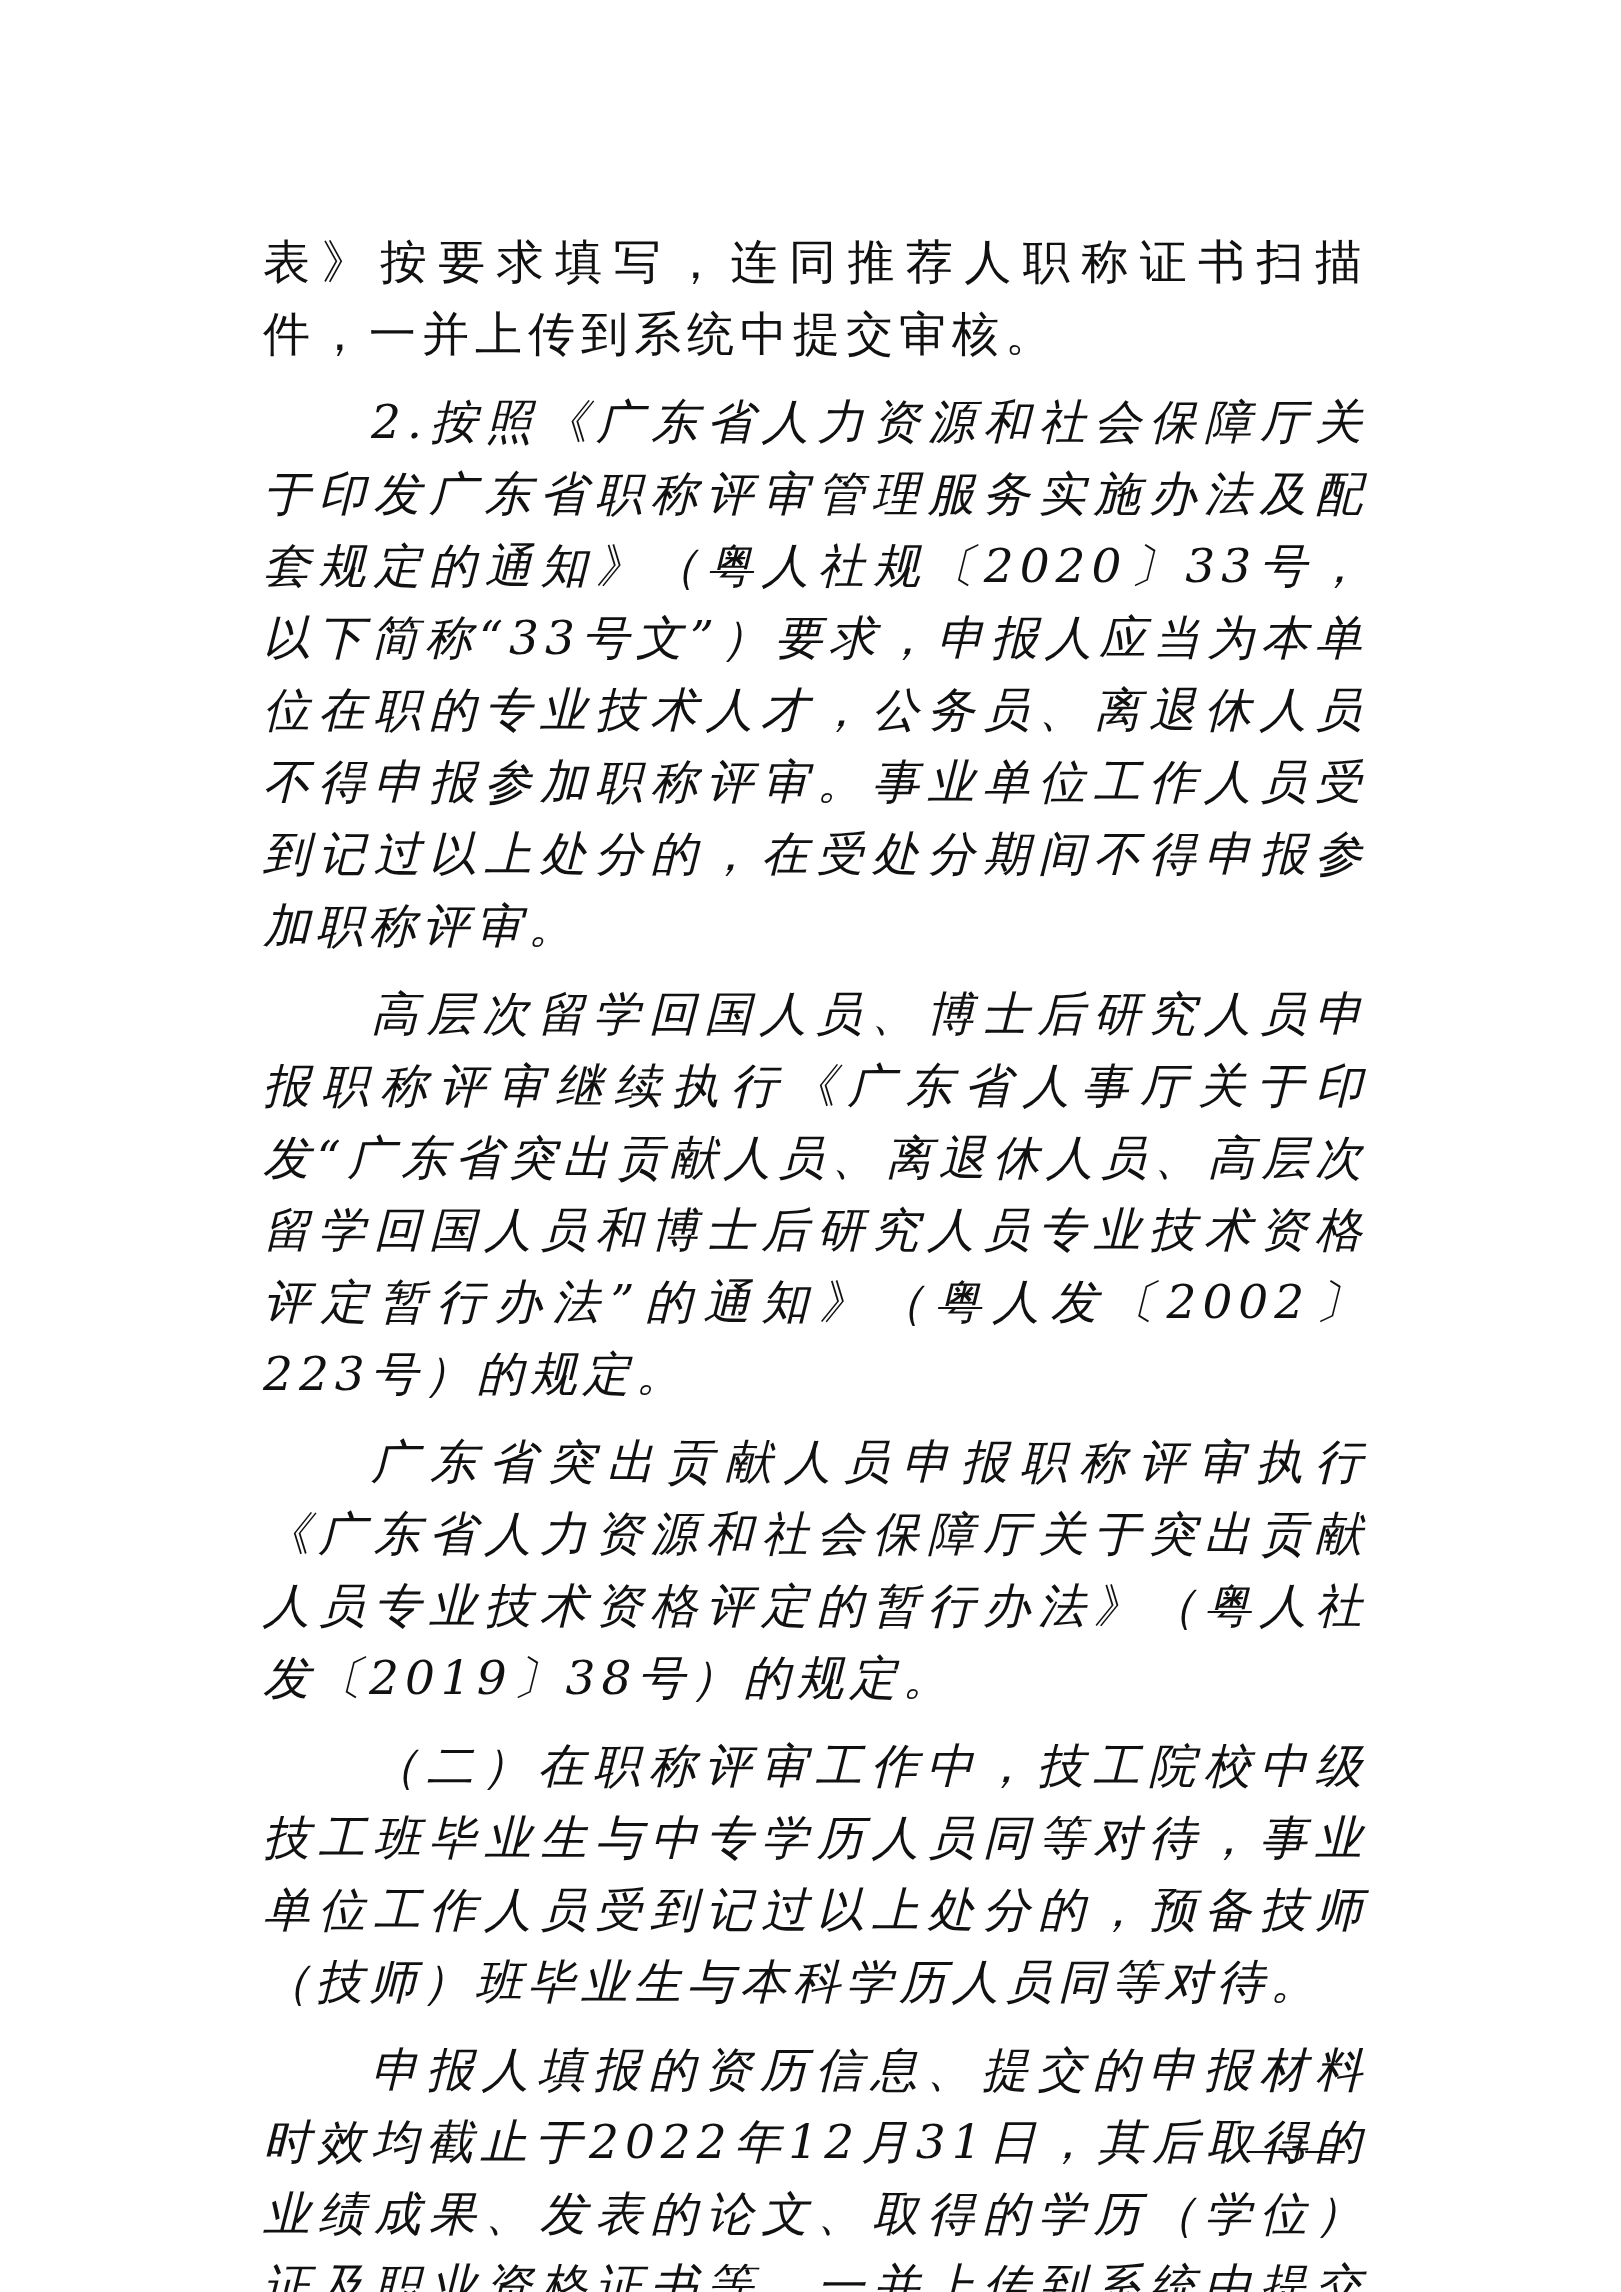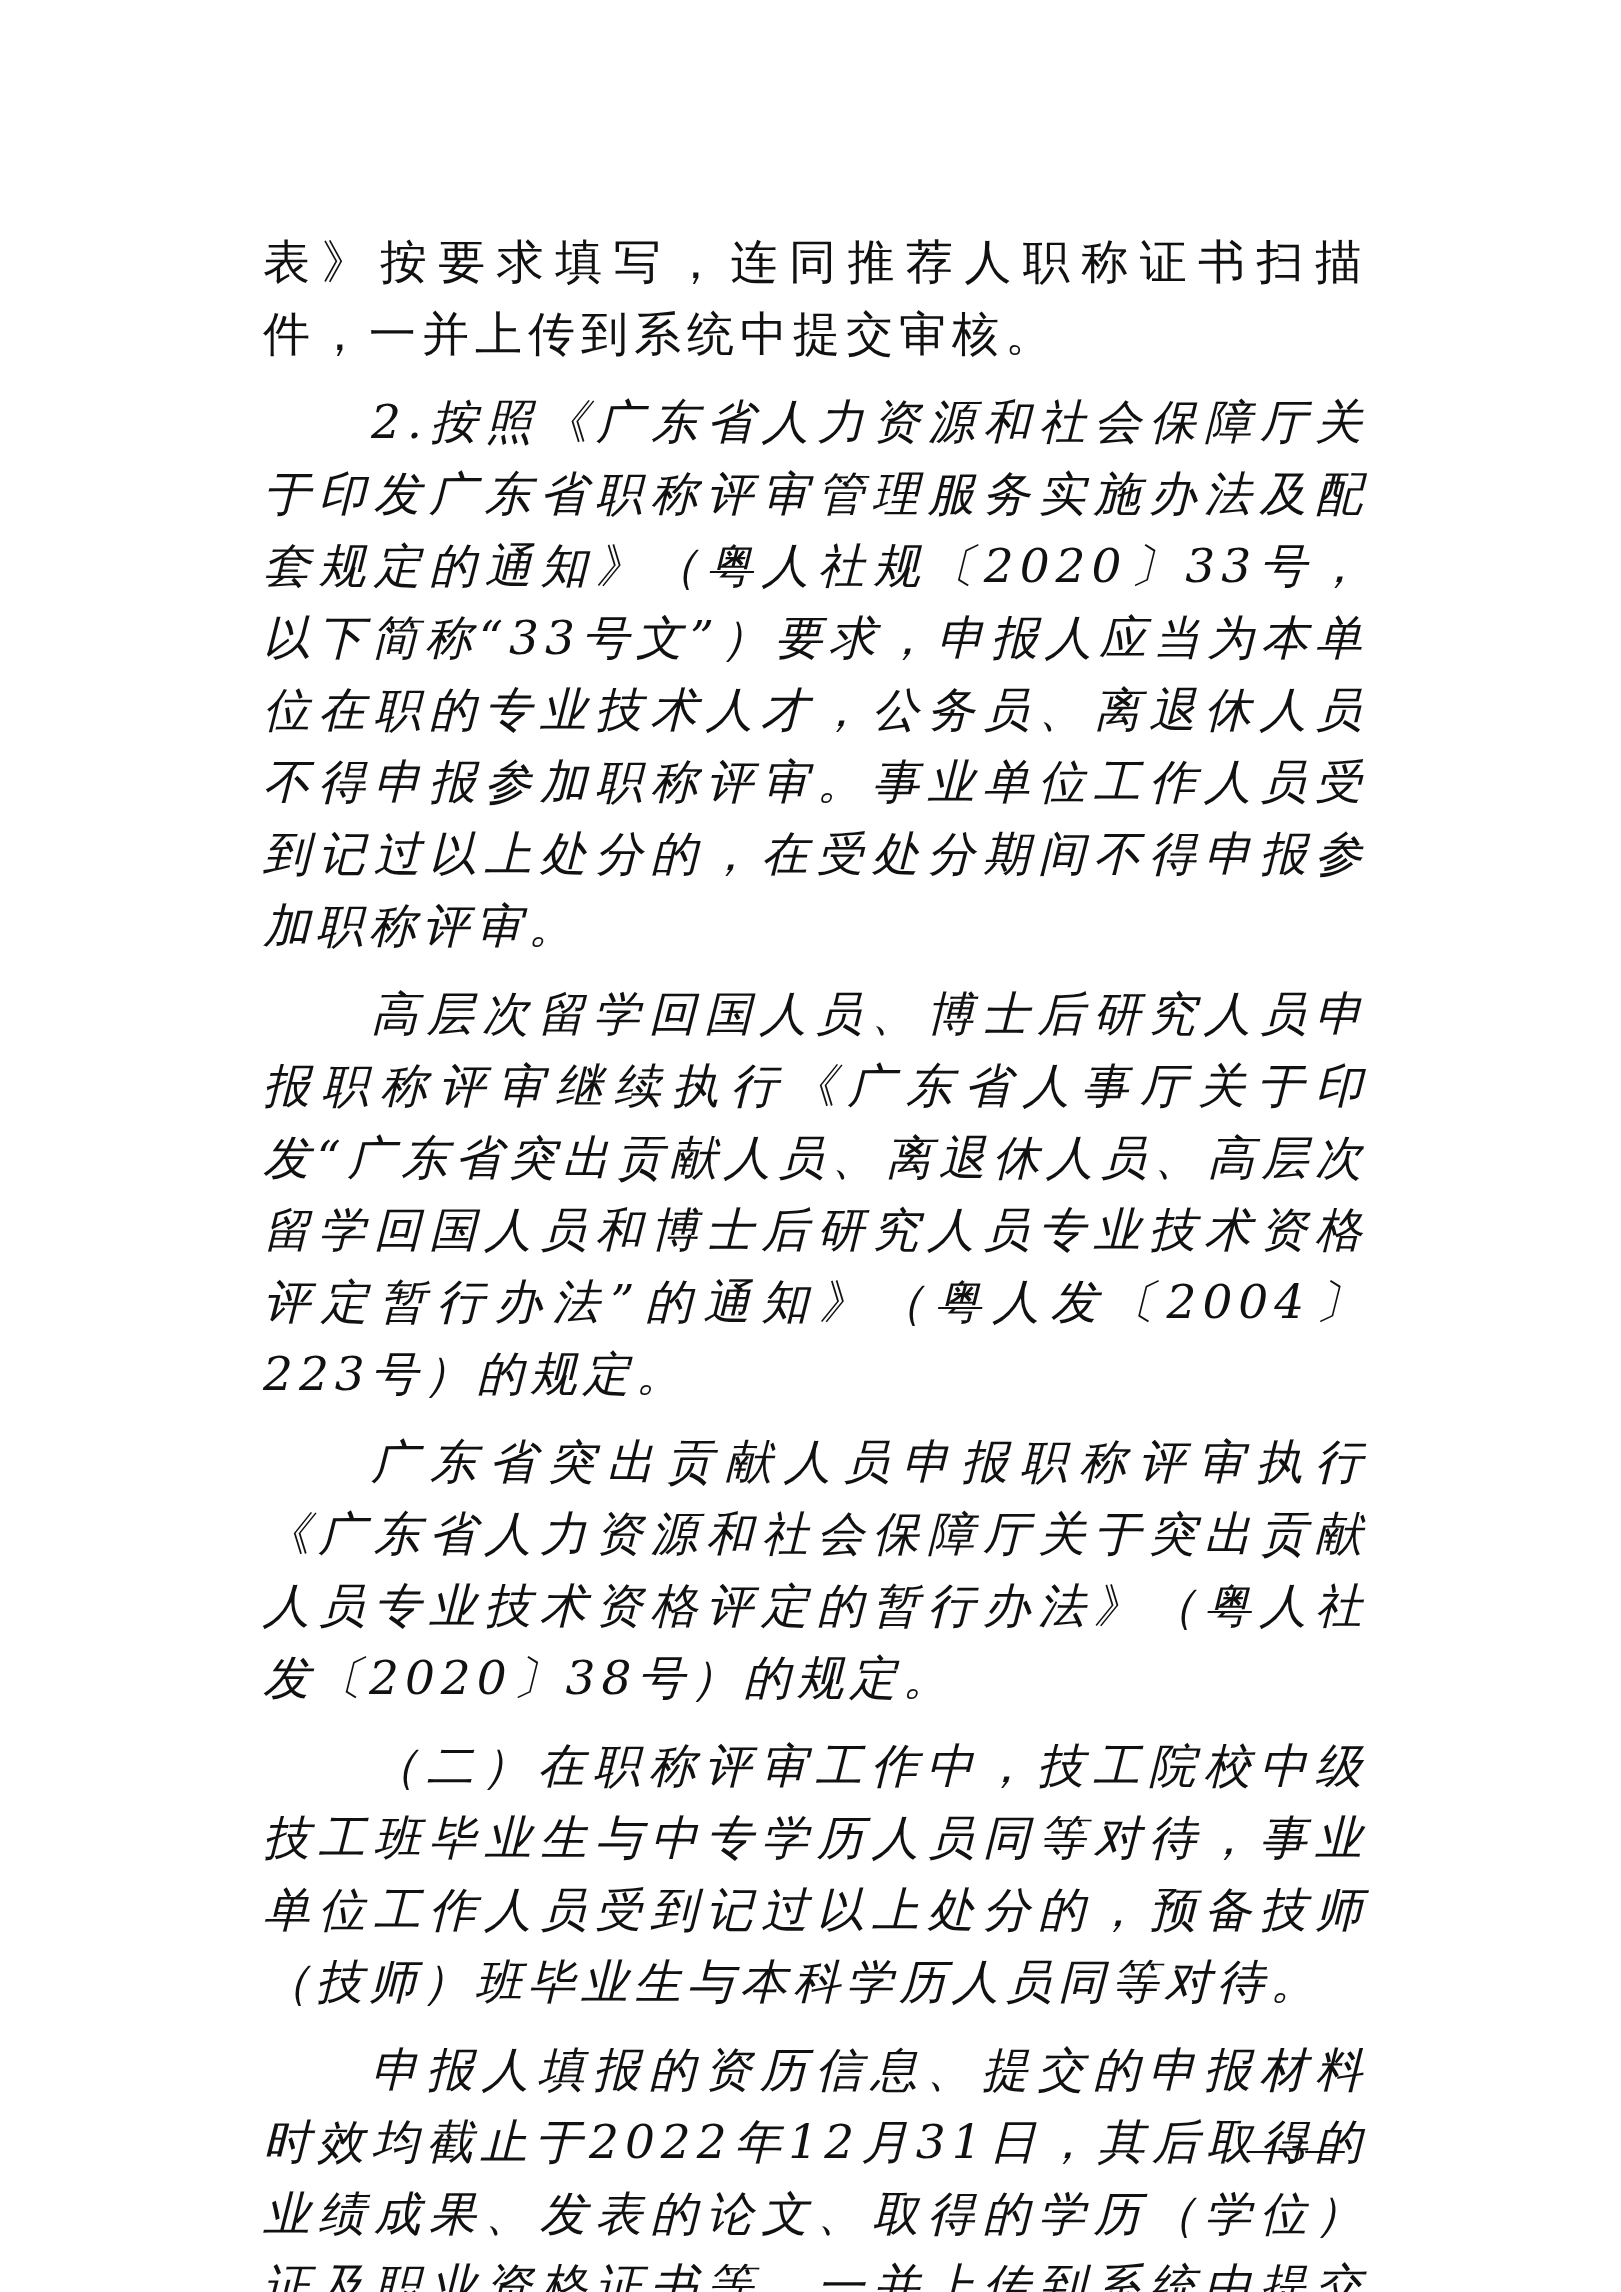--- a/index.html
+++ b/index.html
@@ -23,21 +23,21 @@
     letter-spacing: 0;
   }
 </style>
 </head>
 <body>
 
 <div class="page">
   <div class="content">
     <p class="para">表》按要求填写，连同推荐人职称证书扫描件，一并上传到系统中提交审核。</p>
     <p class="para indent">2.按照《广东省人力资源和社会保障厅关于印发广东省职称评审管理服务实施办法及配套规定的通知》（粤人社规〔2020〕33号，以下简称“33号文”）要求，申报人应当为本单位在职的专业技术人才，公务员、离退休人员不得申报参加职称评审。事业单位工作人员受到记过以上处分的，在受处分期间不得申报参加职称评审。</p>
-    <p class="para indent">高层次留学回国人员、博士后研究人员申报职称评审继续执行《广东省人事厅关于印发“广东省突出贡献人员、离退休人员、高层次留学回国人员和博士后研究人员专业技术资格评定暂行办法”的通知》（粤人发〔2004〕223号）的规定。</p>
-    <p class="para indent">广东省突出贡献人员申报职称评审执行《广东省人力资源和社会保障厅关于突出贡献人员专业技术资格评定的暂行办法》（粤人社发〔2020〕38号）的规定。</p>
+    <p class="para indent">高层次留学回国人员、博士后研究人员申报职称评审继续执行《广东省人事厅关于印发“广东省突出贡献人员、离退休人员、高层次留学回国人员和博士后研究人员专业技术资格评定暂行办法”的通知》（粤人发〔2002〕223号）的规定。</p>
+    <p class="para indent">广东省突出贡献人员申报职称评审执行《广东省人力资源和社会保障厅关于突出贡献人员专业技术资格评定的暂行办法》（粤人社发〔2019〕38号）的规定。</p>
     <p class="para indent">（二）在职称评审工作中，技工院校中级技工班毕业生与中专学历人员同等对待，事业单位工作人员受到记过以上处分的，预备技师（技师）班毕业生与本科学历人员同等对待。</p>
     <p class="para indent">申报人填报的资历信息、提交的申报材料时效均截止于2022年12月31日，其后取得的业绩成果、发表的论文、取得的学历（学位）证及职业资格证书等，一并上传到系统中提交审核。学历（学位）证须提交证书扫描件。</p>
     <p class="para indent bold">资历年限和申报材料时段的计算方式具体如下:</p>
   </div>
   <div class="page-number">—3—</div>
 </div>
 
 
 </body></html>

